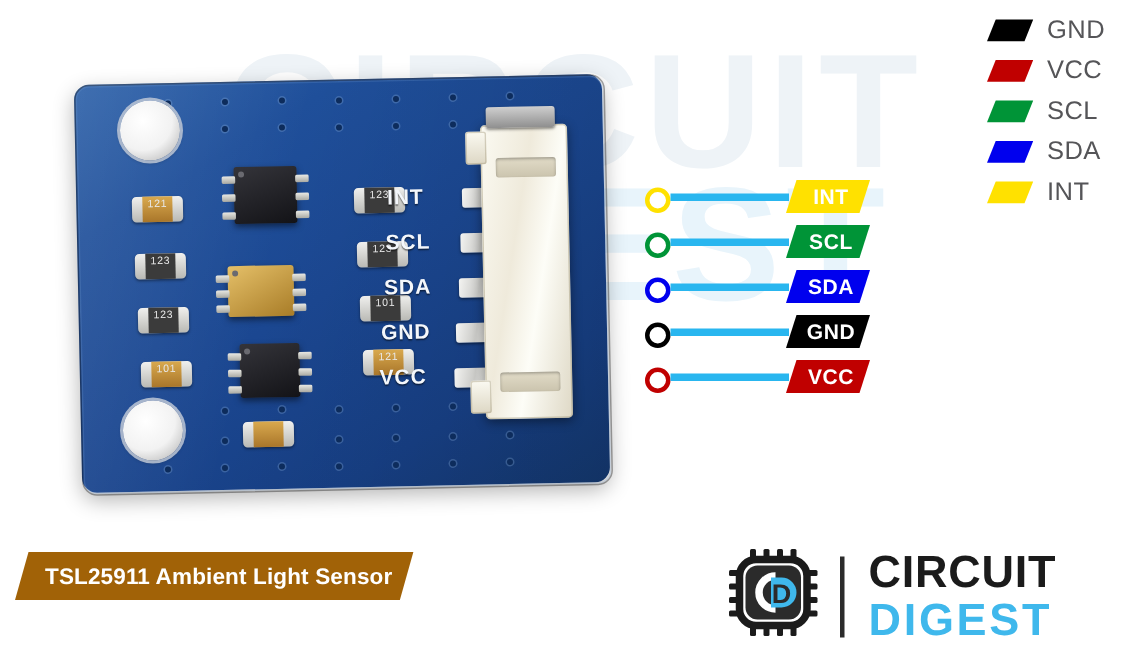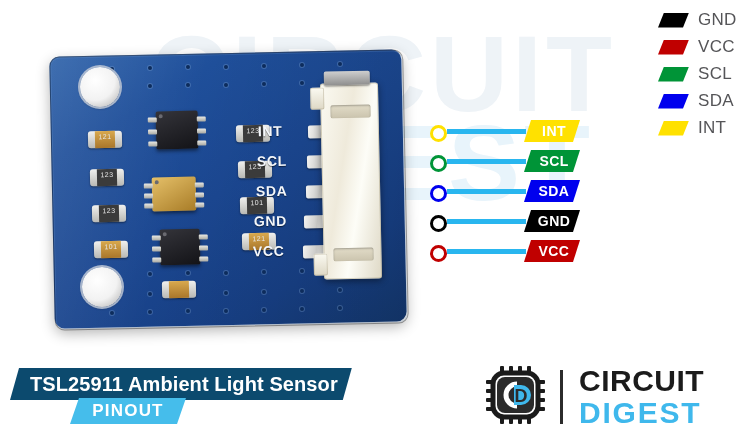--- a/index.html
+++ b/index.html
@@ -148,21 +148,21 @@
   .swatch{
     width:31px;height:15px;margin-right:9px;flex:0 0 auto;
     -webkit-clip-path:polygon(6px 0,100% 0,calc(100% - 6px) 100%,0 100%);
     clip-path:polygon(6px 0,100% 0,calc(100% - 6px) 100%,0 100%);
   }
   .legend-label{color:#555558;font-size:17px;font-weight:normal;letter-spacing:.3px;}
 
   
   .caption{position:absolute;left:10px;top:368px;z-index:6;}
   .cap-black{
-    background:#0c4a6e;color:#fff;font-weight:bold;font-size:20px;letter-spacing:.1px;
+    background:#a16207;color:#fff;font-weight:bold;font-size:15px;letter-spacing:.1px;
     height:32px;display:flex;align-items:center;padding:0 14px 0 20px;
     -webkit-clip-path:polygon(9px 0,100% 0,calc(100% - 9px) 100%,0 100%);
     clip-path:polygon(9px 0,100% 0,calc(100% - 9px) 100%,0 100%);
   }
   .cap-cyan{
     margin-left:60px;margin-top:-2px;background:#45bdeb;color:#fff;
     font-weight:bold;font-size:17px;letter-spacing:1.2px;
     height:26px;width:116px;display:flex;align-items:center;justify-content:center;
     -webkit-clip-path:polygon(9px 0,100% 0,calc(100% - 9px) 100%,0 100%);
     clip-path:polygon(9px 0,100% 0,calc(100% - 9px) 100%,0 100%);
@@ -364,21 +364,20 @@
         <span class="legend-label">SDA</span>
       </div>
       <div class="legend-row">
         <span class="swatch" style="background: rgb(255, 225, 0);"></span>
         <span class="legend-label">INT</span>
       </div>
     </div>
 
   <div class="caption">
     <div class="cap-black">TSL25911 Ambient Light Sensor</div>
-    <div class="cap-cyan">PINOUT</div>
   </div>
 
   <div class="brand">
     <span>
       <svg width="60" height="58" viewBox="0 0 60 58" aria-hidden="true">
         <g fill="#1b1b1b">
           <rect x="14" y="0" width="4" height="9" rx="1"></rect>
           <rect x="23" y="0" width="4" height="9" rx="1"></rect>
           <rect x="32" y="0" width="4" height="9" rx="1"></rect>
           <rect x="41" y="0" width="4" height="9" rx="1"></rect>

